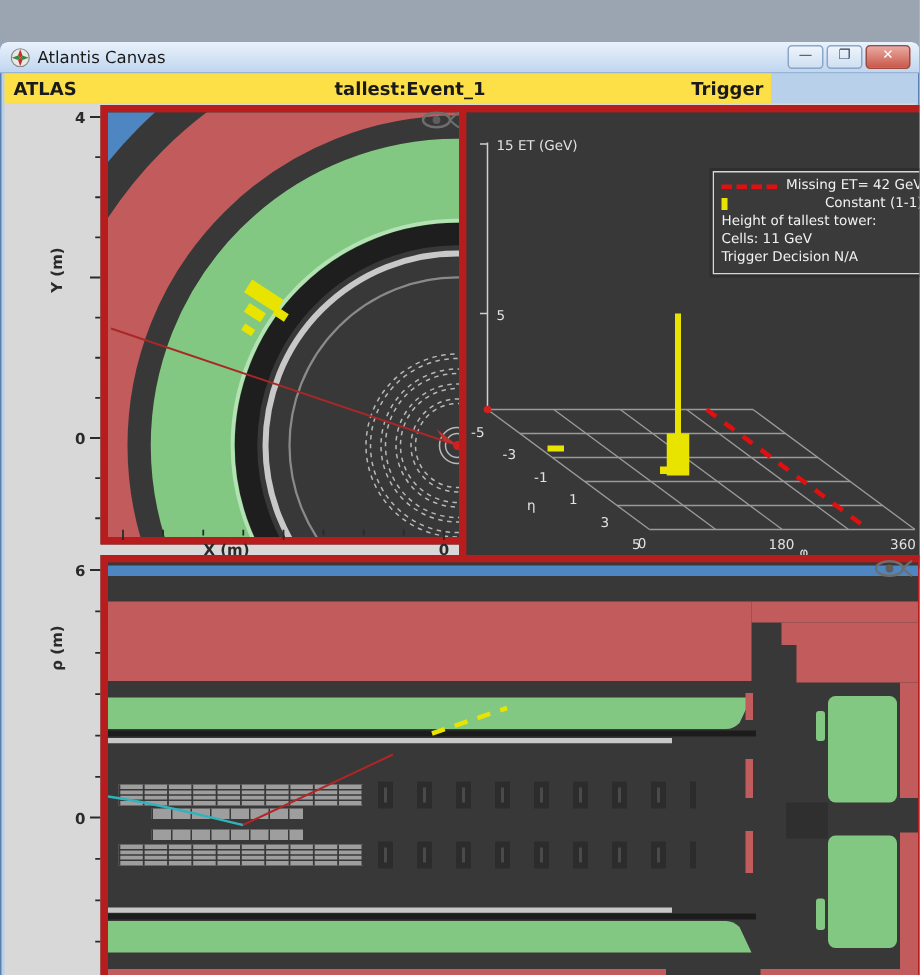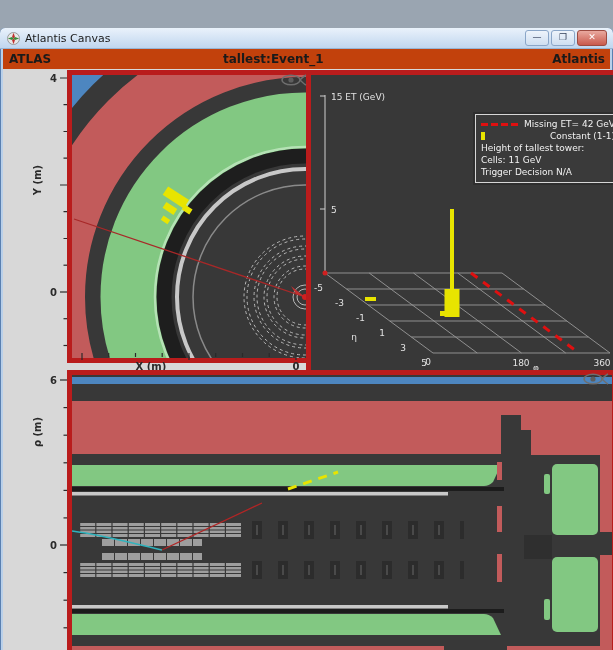--- a/index.html
+++ b/index.html
@@ -3,21 +3,21 @@
 <meta charset="utf-8">
 <style>
   html,body{margin:0;padding:0;background:#9aa5b1;font-family:"DejaVu Sans",sans-serif;}
   .window{position:relative;width:613px;height:650px;background:#b9d0ea;border-radius:5px 5px 0 0;overflow:hidden;box-shadow:0 0 0 1px #5a80b0 inset;margin-top:28px;}
   .titlebar{position:absolute;left:0;top:0;width:613px;height:20px;background:linear-gradient(#eaf2fb,#c0d6ef);display:flex;align-items:center;border-bottom:1px solid #98b4d4;border-radius:5px 5px 0 0;}
   .titlebar .ticon{width:13px;height:13px;margin:0 5px 0 7px;}
   .titlebar .ttext{font-size:11px;color:#1a1a1a;flex:1;}
   .winbtns{display:flex;gap:2px;margin-right:6px;}
   .winbtn{width:22px;height:14px;font-size:9px;line-height:13px;text-align:center;border-radius:3px;border:1px solid #8aa6c8;background:linear-gradient(#eef4fb,#cfdff1);color:#33405a;cursor:default;}
   .winbtn.close{width:28px;border:1px solid #9c4a40;background:linear-gradient(#e9a99f,#c9594c);color:#fff;font-weight:bold;}
-  .headerbar{position:absolute;left:3px;top:21px;width:607px;height:20px;background:#c2410c;}
+  .headerbar{position:absolute;left:3px;top:21px;width:511px;height:20px;background:#fde047;}
   .headerbar span{position:absolute;top:3px;font-size:12px;font-weight:bold;color:#1a1a1a;}
   .canvas{position:absolute;left:3px;top:41px;width:607px;height:606px;background:#d8d8d8;}
   .panel{position:absolute;background:#383838;border:5px solid #b91c1c;text-align:right;}
   svg{display:block;}
   svg text{font-family:"DejaVu Sans",sans-serif;}
   .axis-text{font-size:10px;font-weight:bold;fill:#2a2a2a;}
   .lego-text{font-size:9px;fill:#e2e2e2;}
   .legend{position:absolute;left:472px;top:45px;width:134px;background:#3a3a3a;border:1px solid #d6d6d6;outline:2px solid #2e2e2e;padding:3px 5px 4px 5px;z-index:5;}
   .legend .row{display:flex;align-items:center;font-size:9px;color:#f2f2f2;line-height:12px;white-space:nowrap;}
   .legend .grow{flex:1;}
@@ -43,21 +43,21 @@
     <div class="winbtns">
       <div class="winbtn">—</div>
       <div class="winbtn">❐</div>
       <div class="winbtn close">✕</div>
     </div>
   </div>
 
   <div class="headerbar">
     <span style="left:6px;">ATLAS</span>
     <span style="left:220px;">tallest:Event_1</span>
-    <span style="right:5px;">Atlantis</span>
+    <span style="right:5px;">Trigger</span>
   </div>
 
   <div class="canvas">
 
     <div class="panel" style="left:64px;top:1px;width:238px;height:283px;">
       <svg width="238" height="283" viewBox="0 0 238 283">
         <rect x="0" y="0" width="238" height="283" fill="#383838"></rect>
         <g fill="none">
           <circle cx="233" cy="222" r="313" stroke="#4d86c0" stroke-width="26"></circle>
           <circle cx="233" cy="222" r="249" stroke="#c25b5b" stroke-width="58"></circle>

